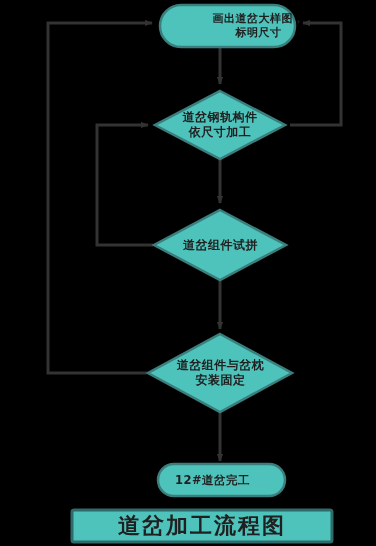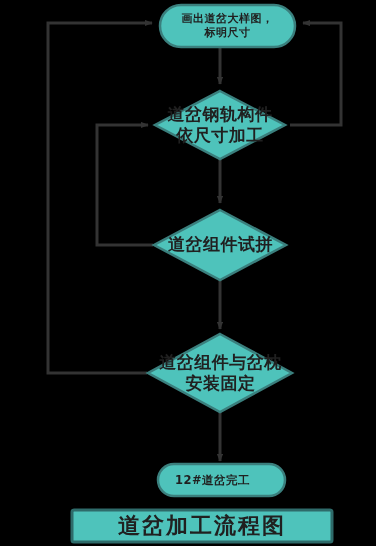--- a/index.html
+++ b/index.html
@@ -28,22 +28,22 @@
     align-items: center;
     justify-content: center;
     text-align: center;
     color: #202020;
     font-weight: 700;
     letter-spacing: 0.5px;
     pointer-events: none;
     white-space: pre-line;
     line-height: 1.25;
   }
-  .lbl-process { font-size: 11px; }
-  .lbl-decision { font-size: 17px; }
+  .lbl-process { font-size: 11px; margin-left: 31px; }
+  .lbl-decision { font-size: 12px; }
   .lbl-terminal { font-size: 11.5px; }
   .lbl-title { font-size: 22px; font-weight: 700; letter-spacing: 2px; }
 </style>
 </head>
 <body>
 
 <div id="page">
 
   <svg id="flow-svg" viewBox="0 0 376 546">
     <defs>

